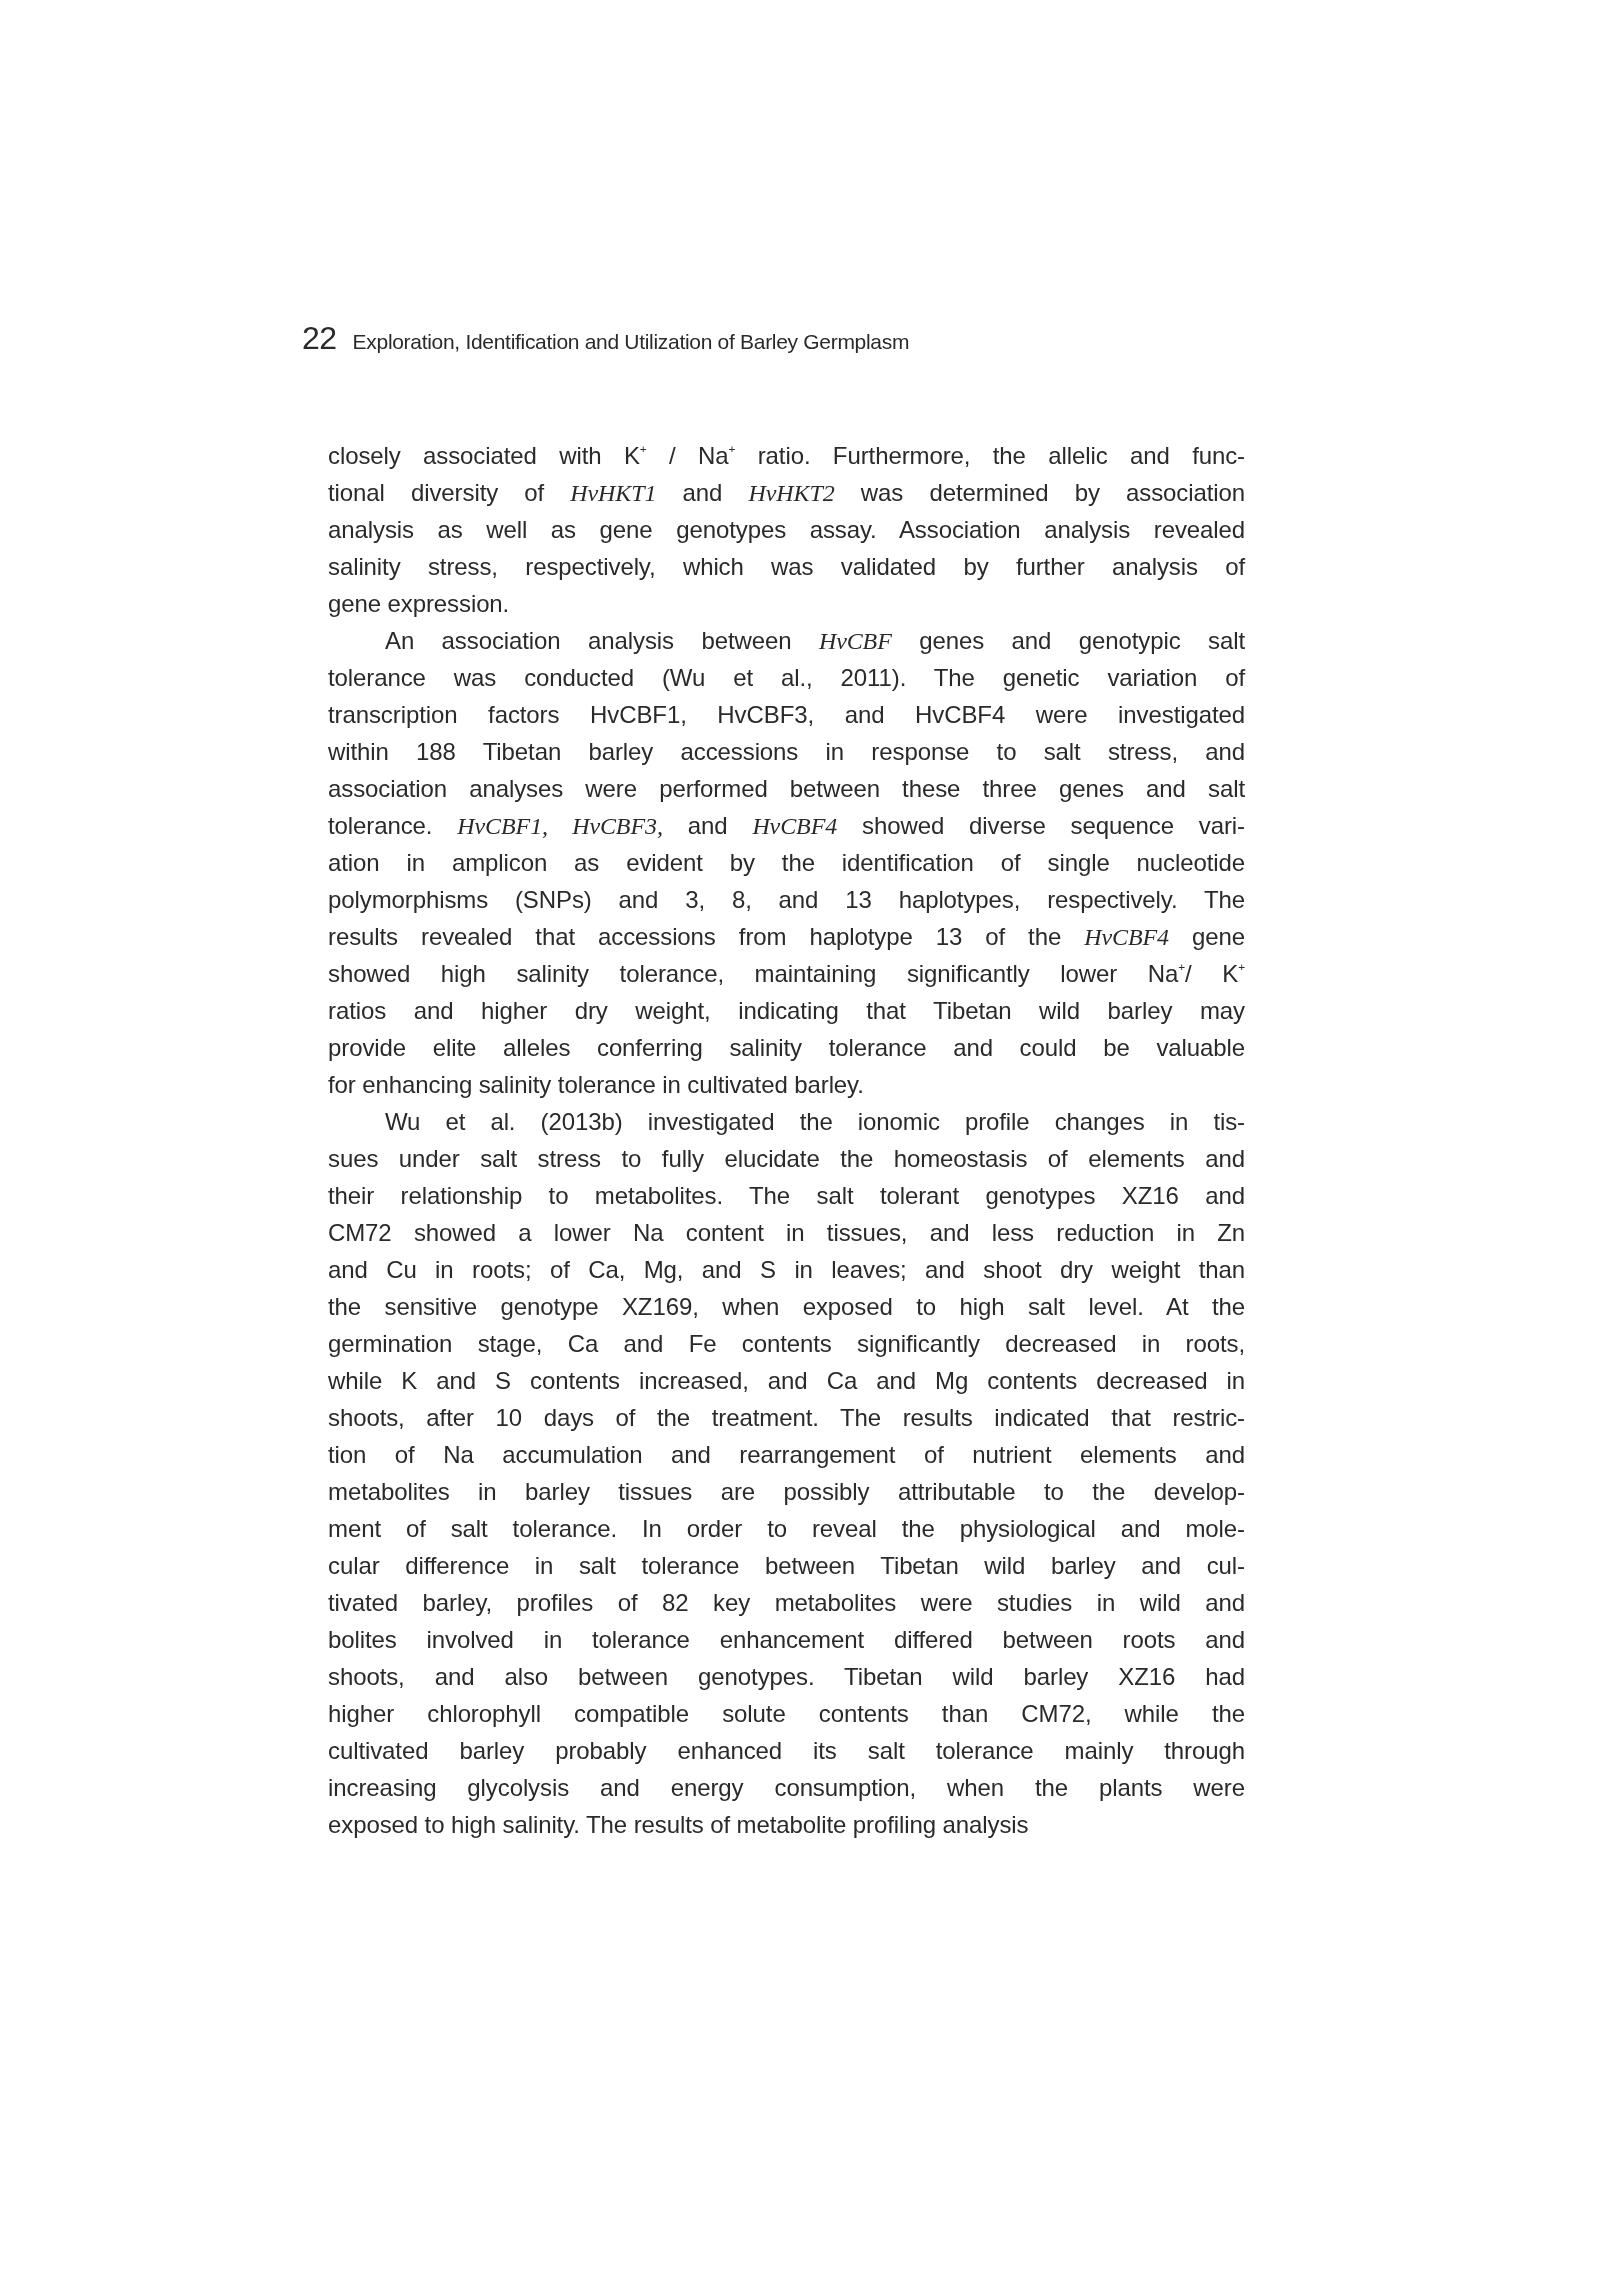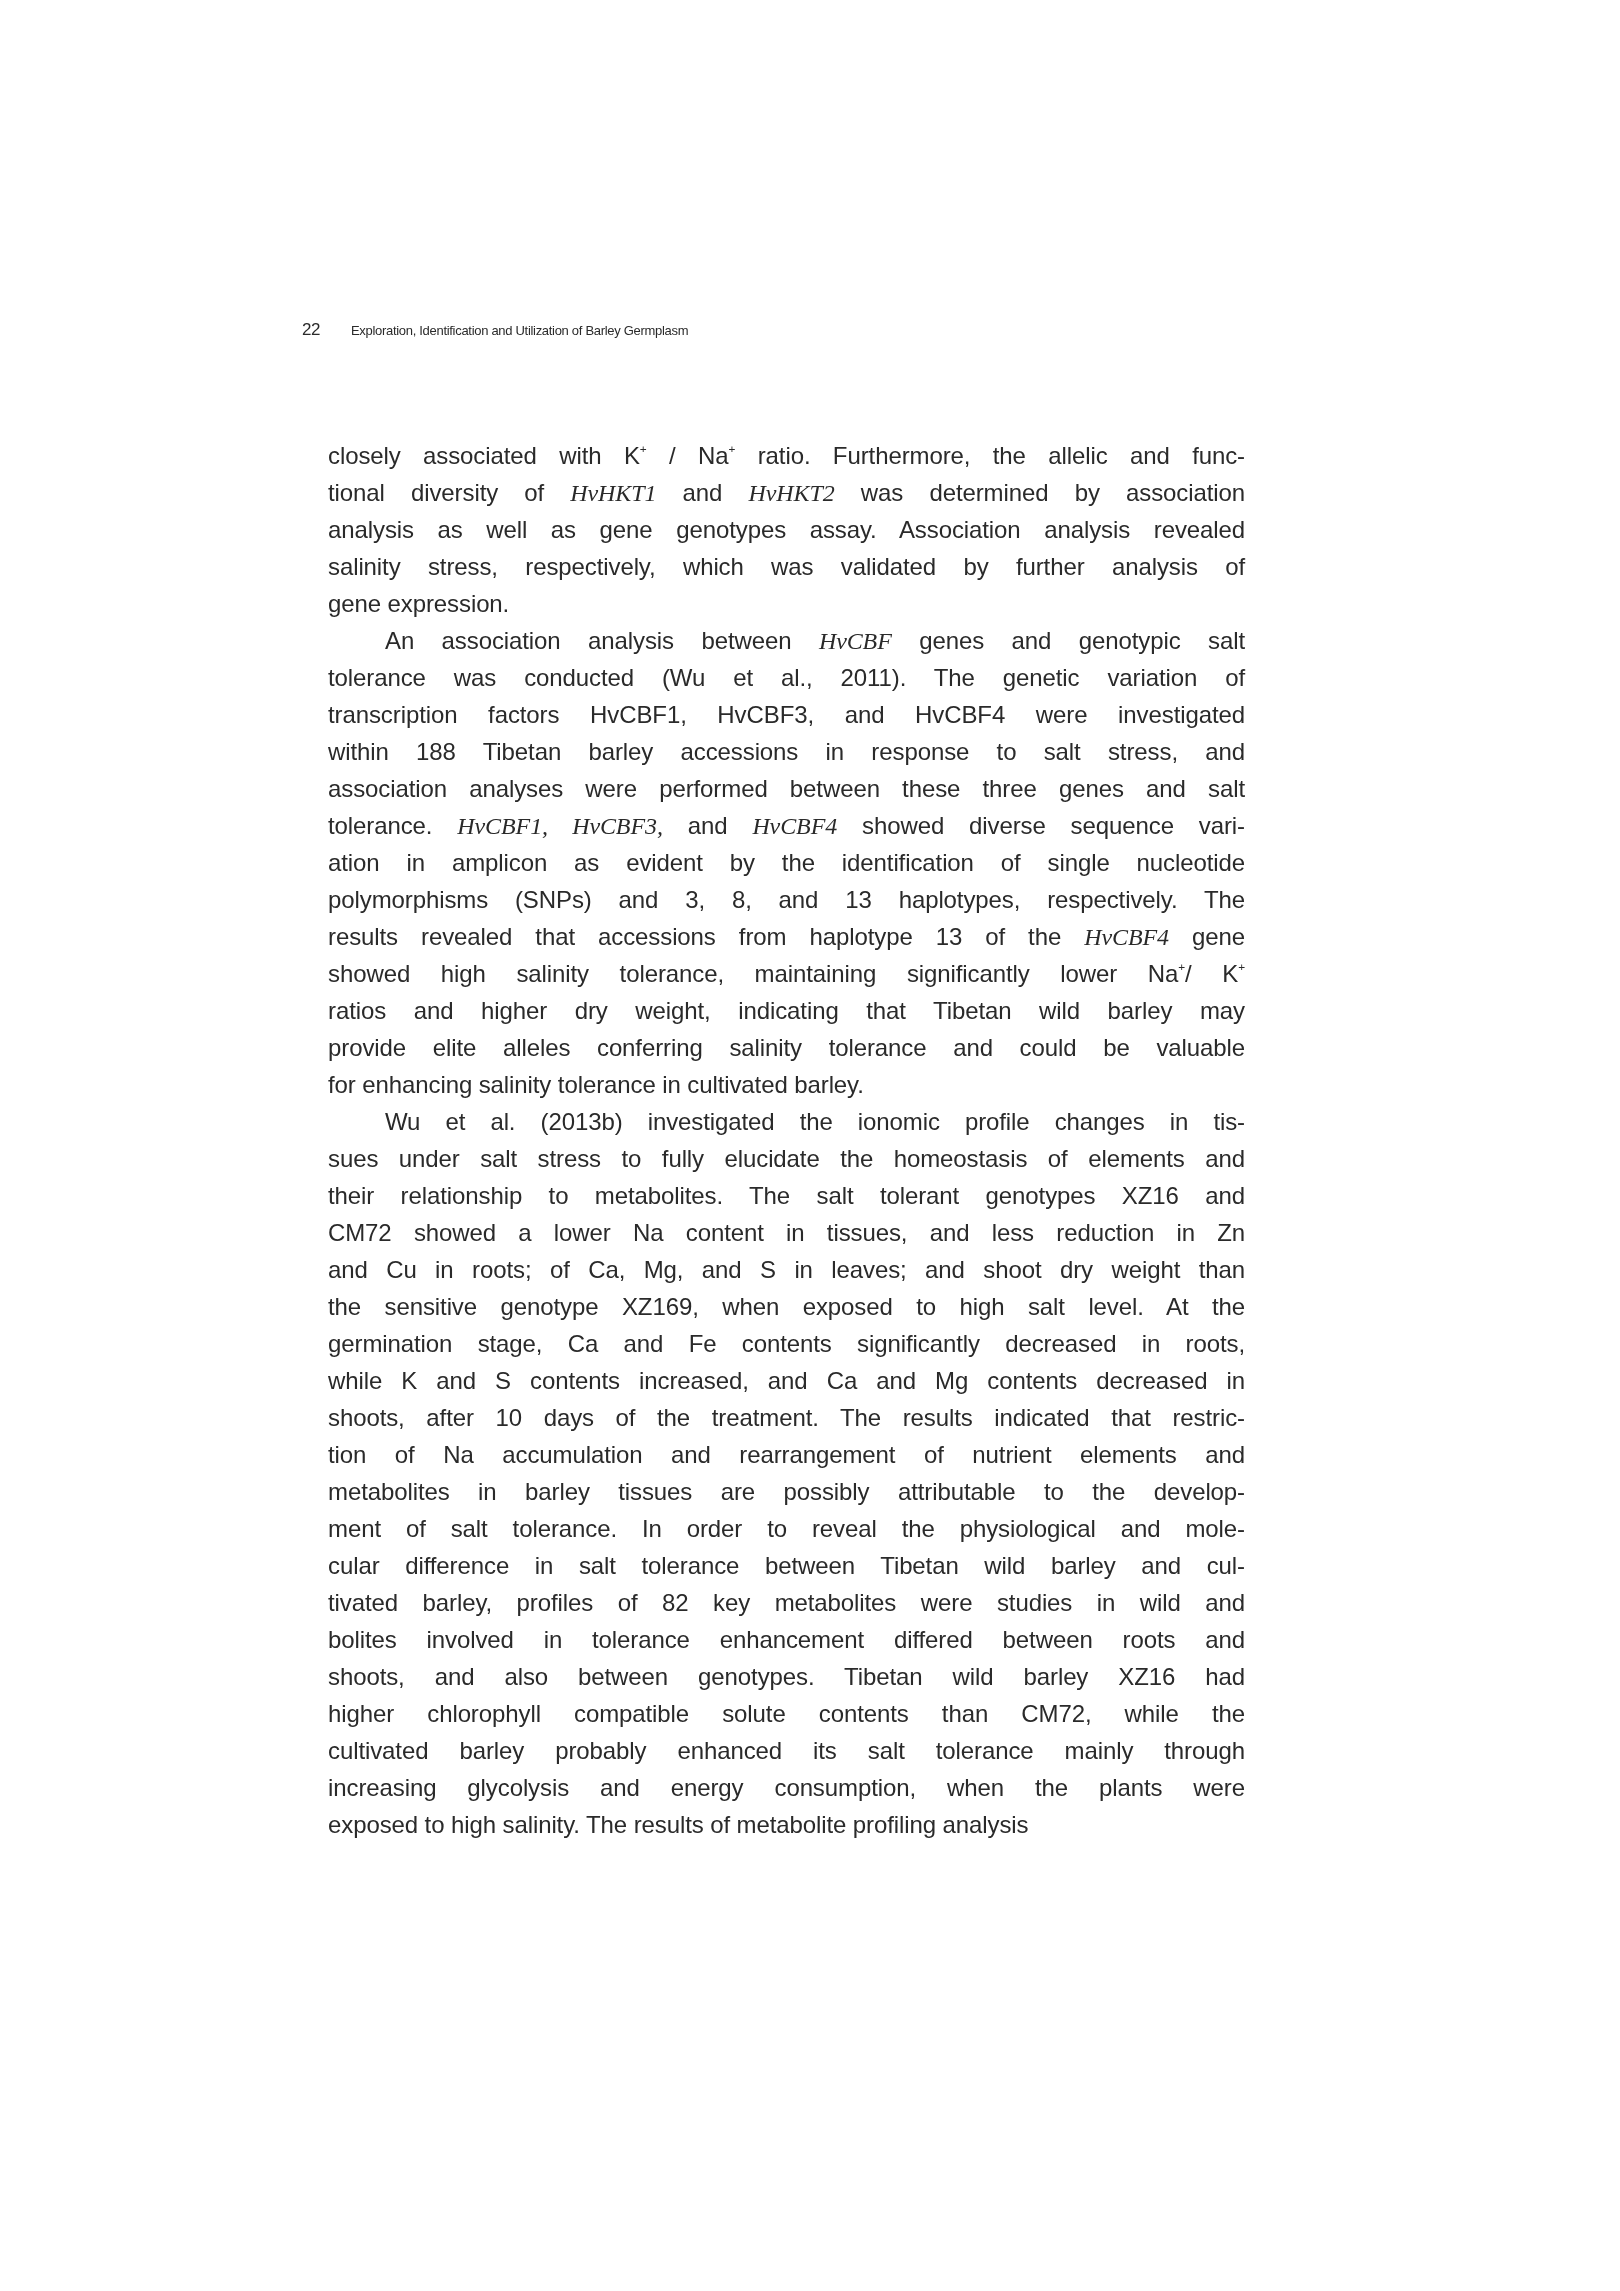--- a/index.html
+++ b/index.html
@@ -1,20 +1,20 @@
 <!DOCTYPE html>
 <html><head>
 <meta charset="utf-8">
 <style>
   html, body { margin: 0; padding: 0; background: #ffffff; }
   body { width: 1620px; height: 2292px; position: relative; overflow: hidden;
          font-family: "Liberation Sans", sans-serif; color: #2a2a2a; }
   .header { position: absolute; top: 320px; left: 302px; height: 29px; display: flex; align-items: baseline; }
-  .page-num { font-size: 17px; letter-spacing: -0.5px; margin-right: 31px; color: #2a2a2a; }
-  .running-title { font-size: 13px; letter-spacing: -0.3px; color: #2a2a2a; }
+  .page-num { font-size: 32px; letter-spacing: -0.5px; margin-right: 16px; color: #2a2a2a; }
+  .running-title { font-size: 21px; letter-spacing: -0.3px; color: #2a2a2a; }
   .body-text { position: absolute; top: 437px; left: 328px; width: 917px; }
   .line { height: 37px; line-height: 37px; font-size: 24px; white-space: nowrap;
           text-align: justify; text-align-last: justify; letter-spacing: -0.1px; overflow: visible; }
   .line.last { text-align-last: left; }
   .line.indent { padding-left: 57px; }
   i { font-style: italic; font-family: Liberation Serif, serif; }
   sup { font-size: 11.8px; vertical-align: top; line-height: 25.5px; }
 </style>
 </head>
 <body>

